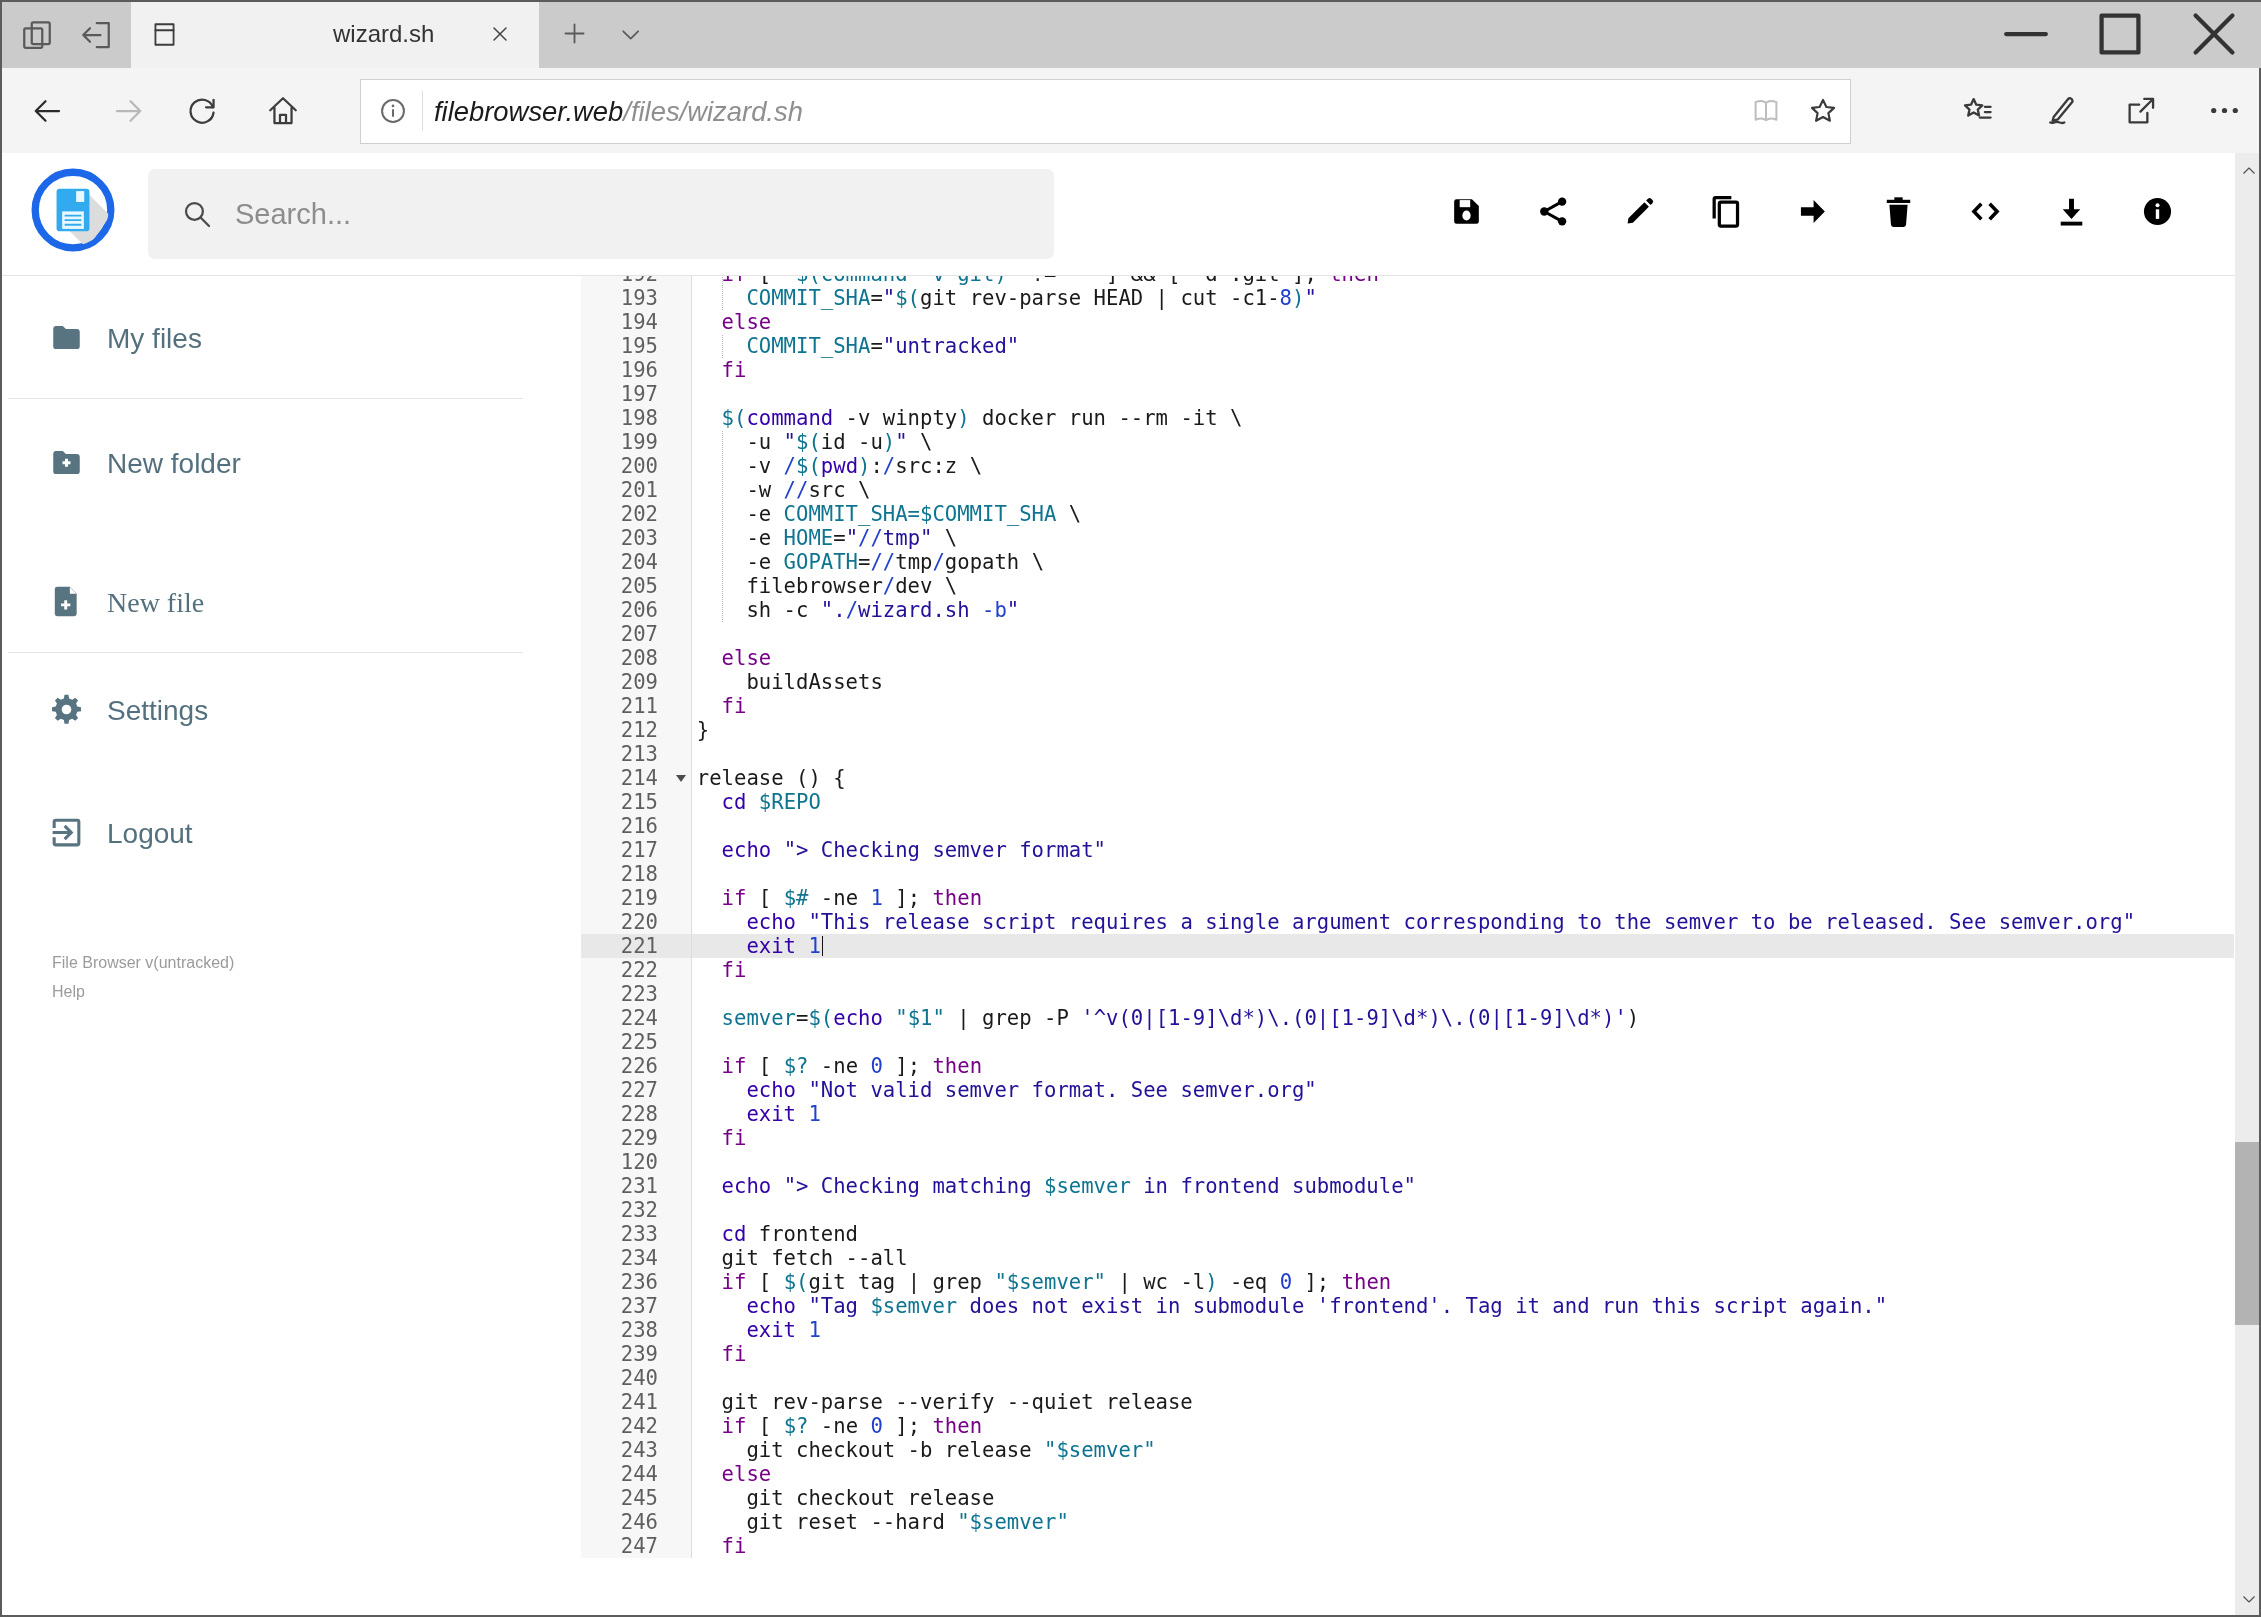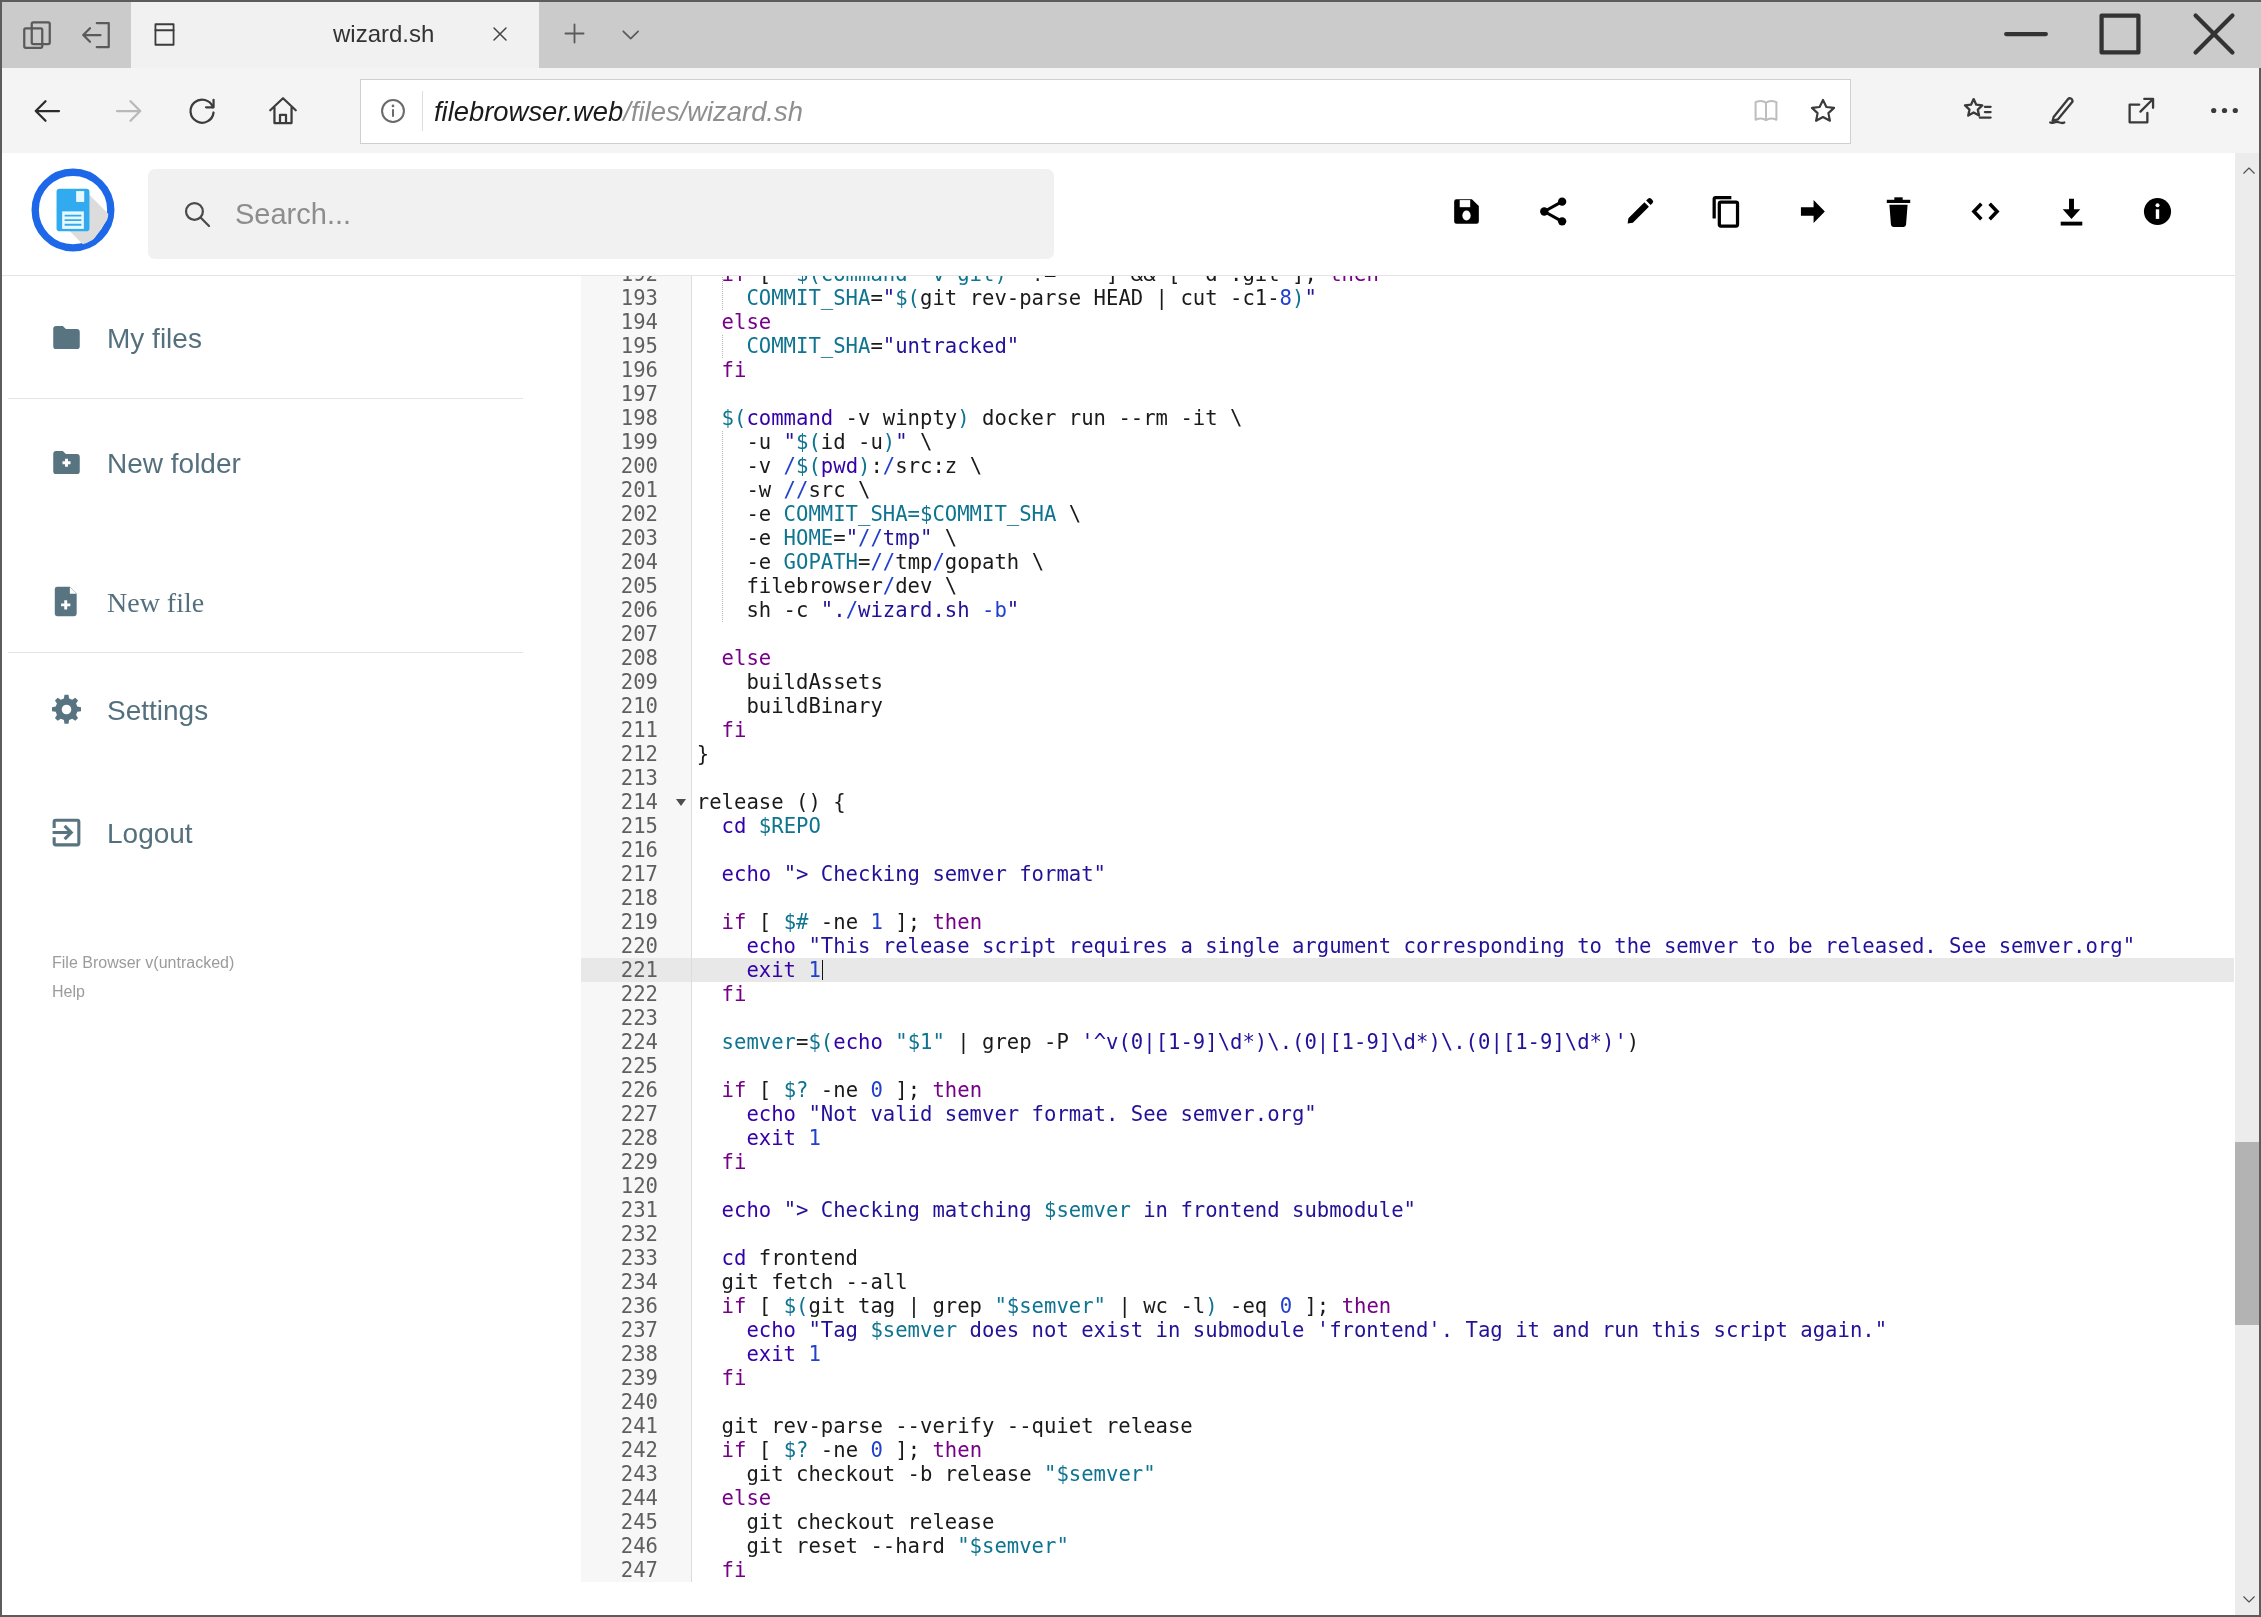--- a/index.html
+++ b/index.html
@@ -393,24 +393,20 @@
         </div>
         <div class="row">
           <span class="gut">208</span>
           <span class="tx">  <span class="k">else</span></span>
         </div>
         <div class="row">
           <span class="gut">209</span>
           <span class="tx">    <span class="p">buildAssets</span></span>
         </div>
         <div class="row">
-          <span class="gut">210</span>
-          <span class="tx">    <span class="p">buildBinary</span></span>
-        </div>
-        <div class="row">
           <span class="gut">211</span>
           <span class="tx">  <span class="k">fi</span></span>
         </div>
         <div class="row">
           <span class="gut">212</span>
           <span class="tx"><span class="p">}</span></span>
         </div>
         <div class="row">
           <span class="gut">213</span>
           <span class="tx"></span>

